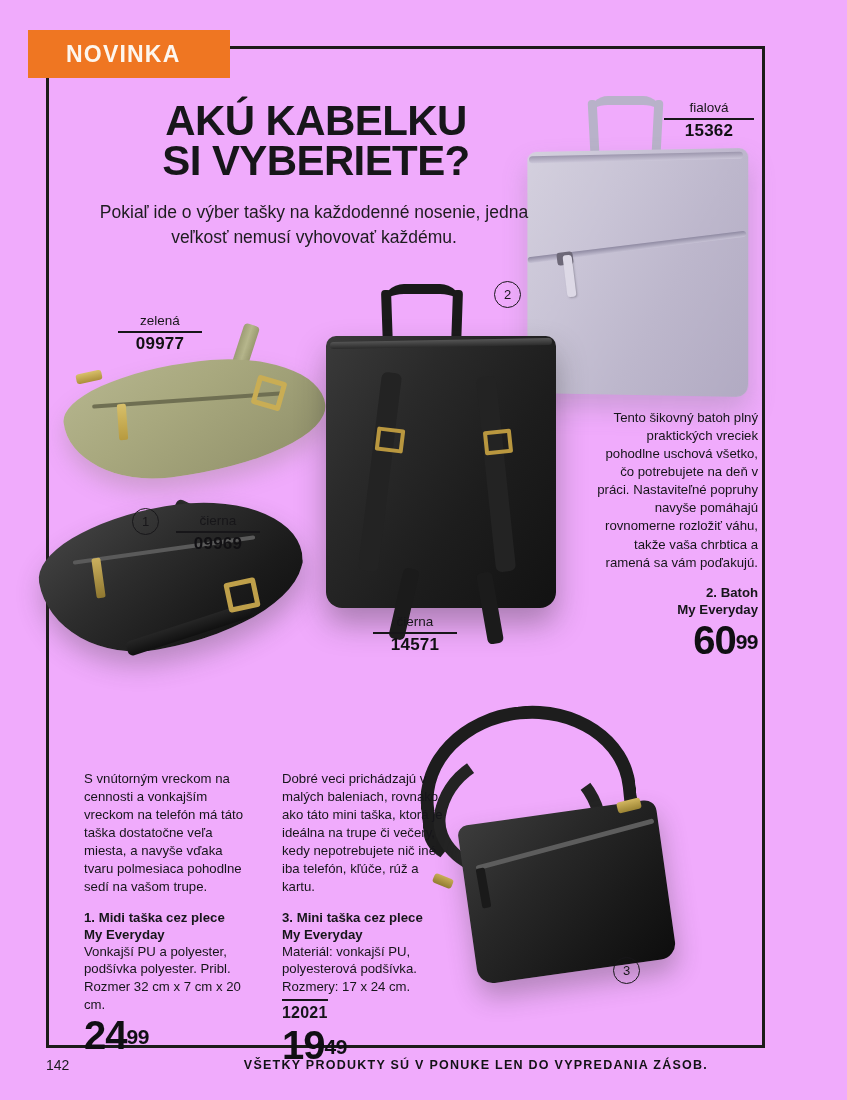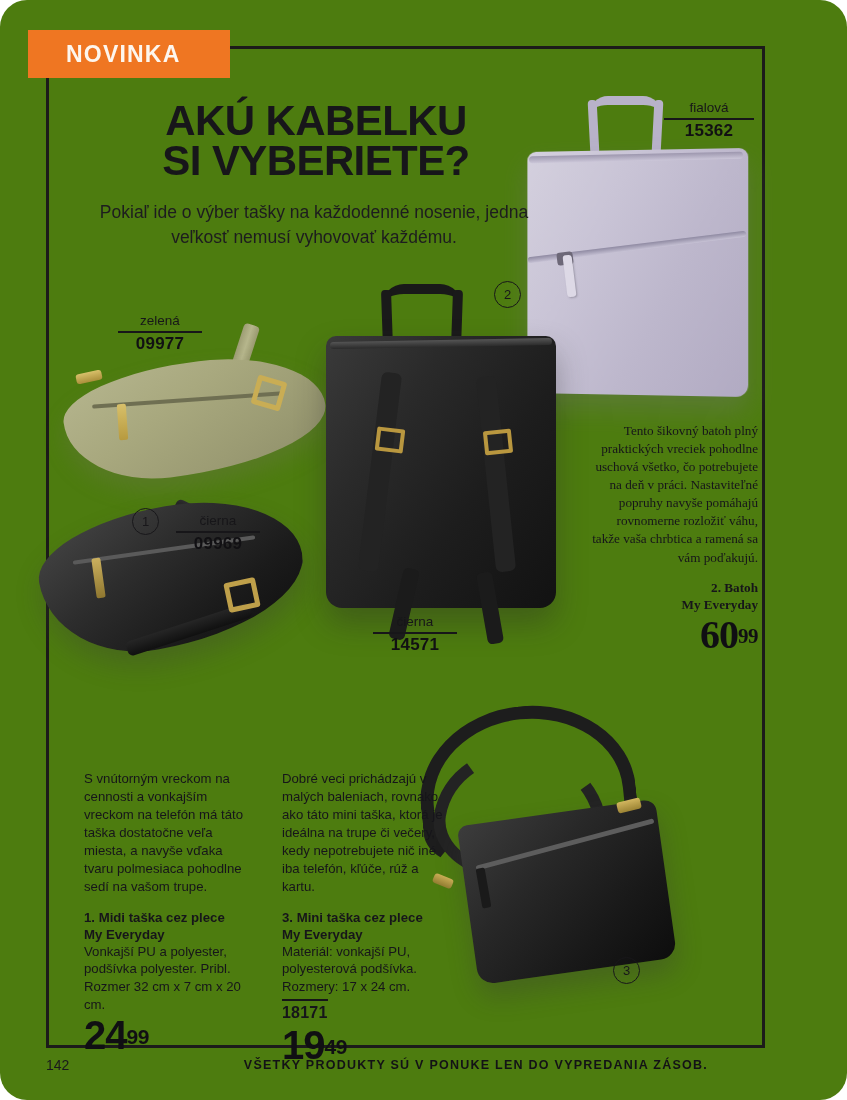--- a/index.html
+++ b/index.html
@@ -8,23 +8,22 @@
     background: #ffffff;
   }
   body {
     font-family: "Liberation Sans", sans-serif;
     -webkit-font-smoothing: antialiased;
   }
   #page {
     position: relative;
     width: 847px;
     height: 1100px;
-    background: #4d7c0f;
+    background: #f0abfc;
     overflow: hidden;
-    border-radius: 27px;
   }
 
   
   .frame {
     position: absolute;
     left: 46px;
     top: 46px;
     width: 719px;
     height: 1002px;
     border: 3px solid #1c1b1a;
@@ -459,21 +458,21 @@
   <div class="codelabel" style="left:373px; top:614px; width:84px;">
     <div class="color">čierna</div>
     <div class="rule"></div>
     <div class="code">14571</div>
   </div>
 
   <div class="marker" style="left:132px; top:508px;">1</div>
   <div class="marker" style="left:494px; top:281px;">2</div>
   <div class="marker" style="left:613px; top:957px;">3</div>
 
-  <div class="copy right" style="left:592px; top:422px; width:166px;font-family:Liberation Serif, serif;">
+  <div class="copy right" style="left:592px; top:409px; width:166px;">
     <div>Tento šikovný batoh plný praktických vreciek pohodlne uschová všetko, čo potrebujete na deň v práci. Nastaviteľné popruhy navyše pomáhajú rovnomerne rozložiť váhu, takže vaša chrbtica a ramená sa vám poďakujú.</div>
     <div class="spec">
       <div class="title">2. Batoh</div>
       <div class="title">My Everyday</div>
     </div>
     <div class="price"><span class="whole">60</span><span class="cents">99</span></div>
   </div>
 
   <div class="copy left" style="left:58px; top:770px; width:170px;">
     <div>S vnútorným vreckom na cennosti a vonkajším vreckom na telefón má táto taška dostatočne veľa miesta, a navyše vďaka tvaru polmesiaca pohodlne sedí na vašom trupe.</div>
@@ -484,21 +483,21 @@
     </div>
     <div class="price"><span class="whole">24</span><span class="cents">99</span></div>
   </div>
 
   <div class="copy left" style="left:256px; top:770px; width:172px;">
     <div>Dobré veci prichádzajú v malých baleniach, rovnako ako táto mini taška, ktorá je ideálna na trupe či večery, kedy nepotrebujete nič iné iba telefón, kľúče, rúž a kartu.</div>
     <div class="spec">
       <div class="title">3. Mini taška cez plece</div>
       <div class="title">My Everyday</div>
       <div class="body">Materiál: vonkajší PU, polyesterová podšívka. Rozmery: 17 x 24 cm.</div>
-      <div class="codeline">18171</div>
+      <div class="codeline">12021</div>
     </div>
     <div class="price"><span class="whole">19</span><span class="cents">49</span></div>
   </div>
 
   <div class="pagenum">142</div>
   <div class="disclaimer">VŠETKY PRODUKTY SÚ V PONUKE LEN DO VYPREDANIA ZÁSOB.</div>
 
 </div>
 
 </body></html>

